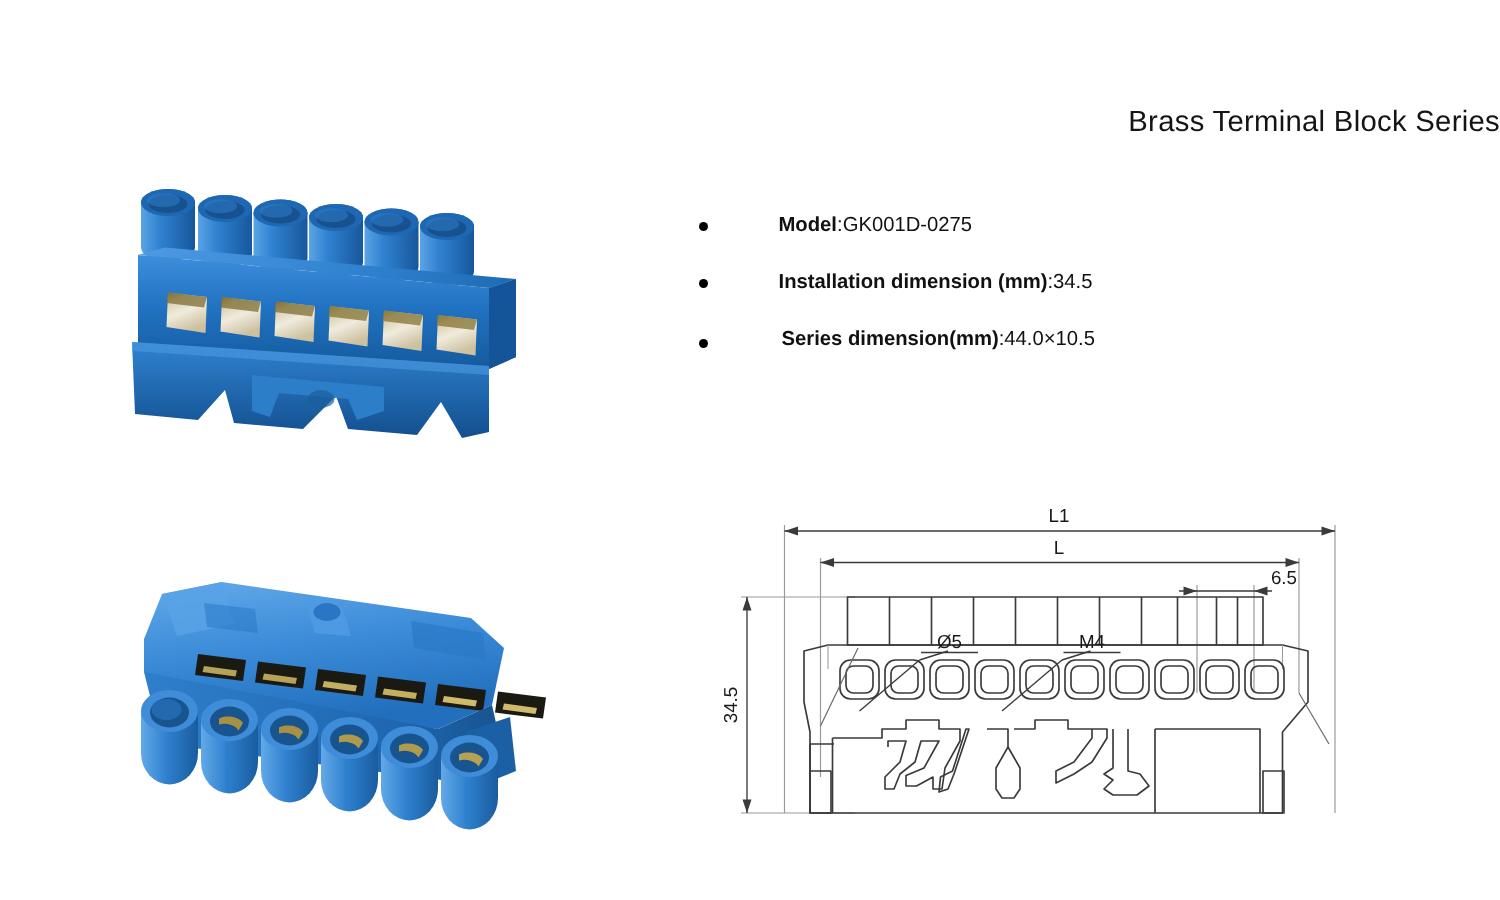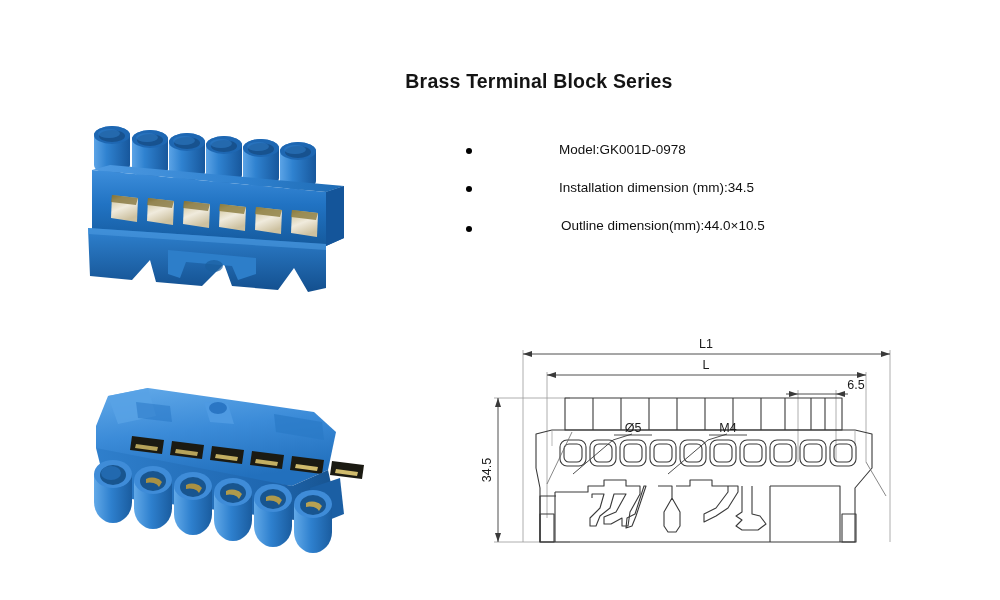--- a/index.html
+++ b/index.html
@@ -9,42 +9,41 @@
     font-family:"Liberation Sans", sans-serif;
     color:#111;
     overflow:hidden;
     position:relative;
   }
   .page{position:relative;width:1000px;height:600px;}
 
   
   #product-title{
     position:absolute;left:0;top:70px;width:1000px;
-    text-align:center;
+    text-align:right;
     font-size:19.5px;
     letter-spacing:.2px;
     color:#141414;
     white-space:nowrap;
-    font-weight:bold;
   }
   #product-title .t{padding-left:78px;display:inline-block;}
 
   
   #spec-list{position:absolute;left:466px;top:142px;width:420px;}
   .spec-row{position:relative;height:38px;}
   .spec-bullet{
     position:absolute;left:0;top:6px;
     width:6px;height:6px;border-radius:50%;
     background:#000;
   }
   .spec-text{
     position:absolute;top:0;
     font-size:13.5px;color:#111;white-space:nowrap;
   }
-  .spec-text .k{font-weight:normal;margin-left:40px;}
+  .spec-text .k{font-weight:bold;}
   .spec-text .v{font-weight:normal;}
   .spec-row.i0 .spec-text{left:53px;}
   .spec-row.i1 .spec-text{left:53px;}
   .spec-row.i2 .spec-text{left:53px;}
   .spec-row.i3 .spec-text{left:55px;}
   .spec-row.i4 .spec-text{left:50px;}
   .spec-row.i3 .spec-bullet{top:8px;}
   .spec-row.i4 .spec-bullet{top:10px;}
 
   
@@ -63,32 +62,32 @@
 <div class="page">
 
   <div id="product-title">
     <span class="t">Brass Terminal Block Series</span>
   </div>
 
   <div id="spec-list">
 
     <div class="spec-row i0">
       <span class="spec-bullet"></span>
-      <span class="spec-text"><span class="k">Model</span><span class="v">:</span><span class="v">GK001D-0978</span></span>
+      <span class="spec-text"><span class="k">Model</span><span class="v">:</span><span class="v">GK001D-0275</span></span>
     </div>
 
 
     <div class="spec-row i2">
       <span class="spec-bullet"></span>
       <span class="spec-text"><span class="k">Installation dimension (mm)</span><span class="v">:</span><span class="v">34.5</span></span>
     </div>
 
     <div class="spec-row i3">
       <span class="spec-bullet"></span>
-      <span class="spec-text"><span class="k">Outline dimension(mm)</span><span class="v">:</span><span class="v">44.0×10.5</span></span>
+      <span class="spec-text"><span class="k">Series dimension(mm)</span><span class="v">:</span><span class="v">44.0×10.5</span></span>
     </div>
 
 
   </div>
 
   <div class="photo" id="photo-top">
     <svg width="300" height="185" viewBox="0 0 300 185">
       <defs>
         <linearGradient id="bodyG" x1="0" y1="0" x2="0" y2="1">
           <stop offset="0%" stop-color="#3d8edb"></stop>

